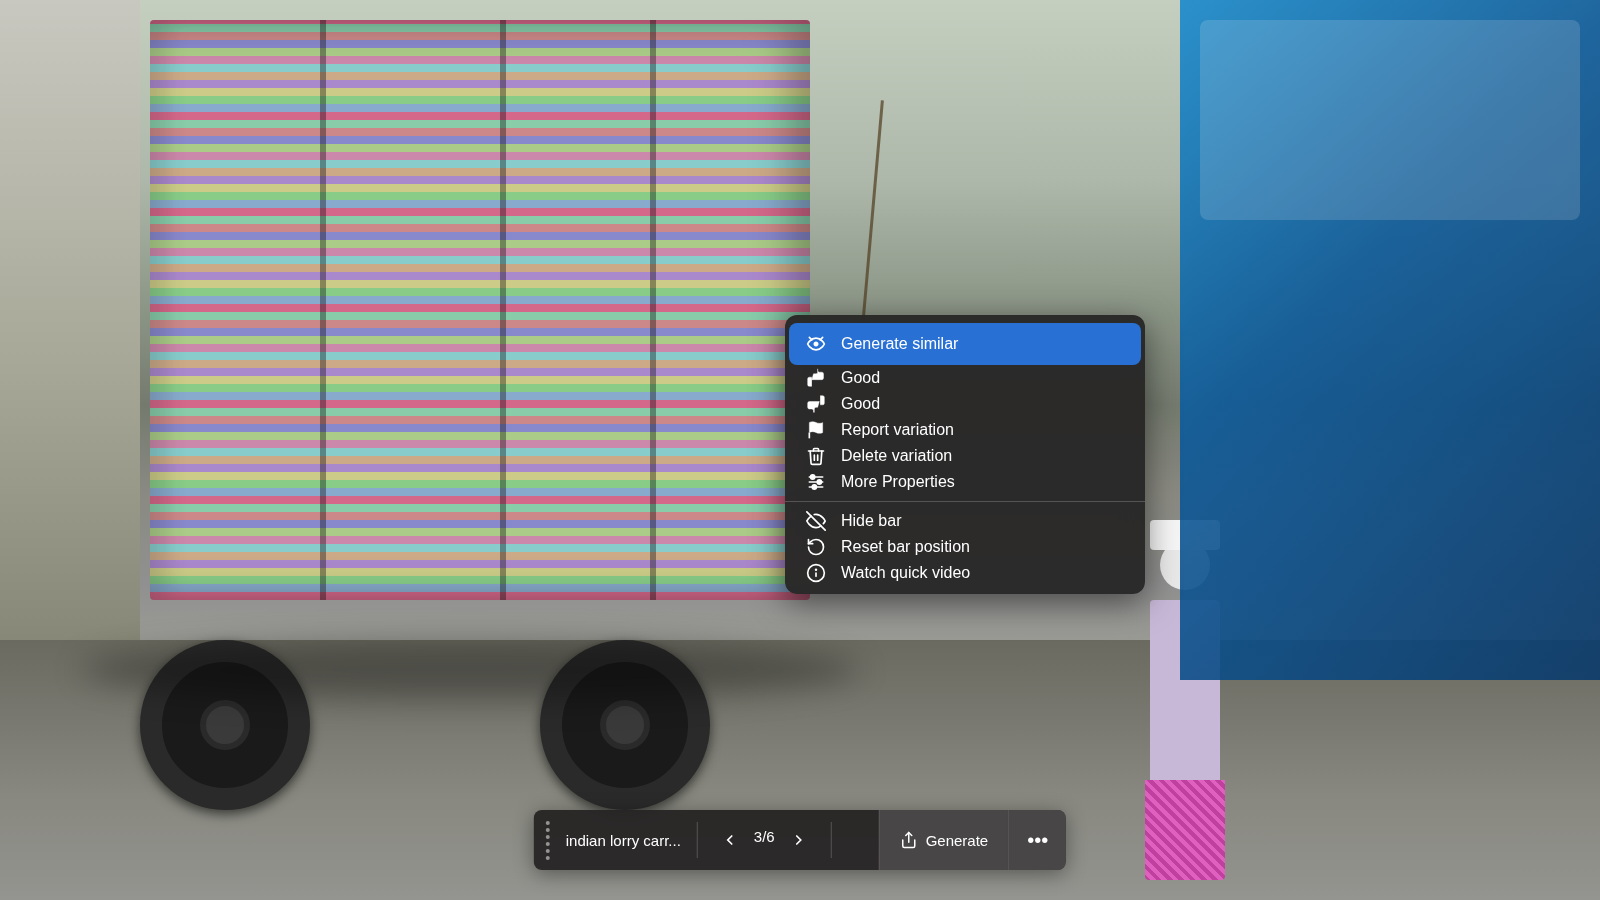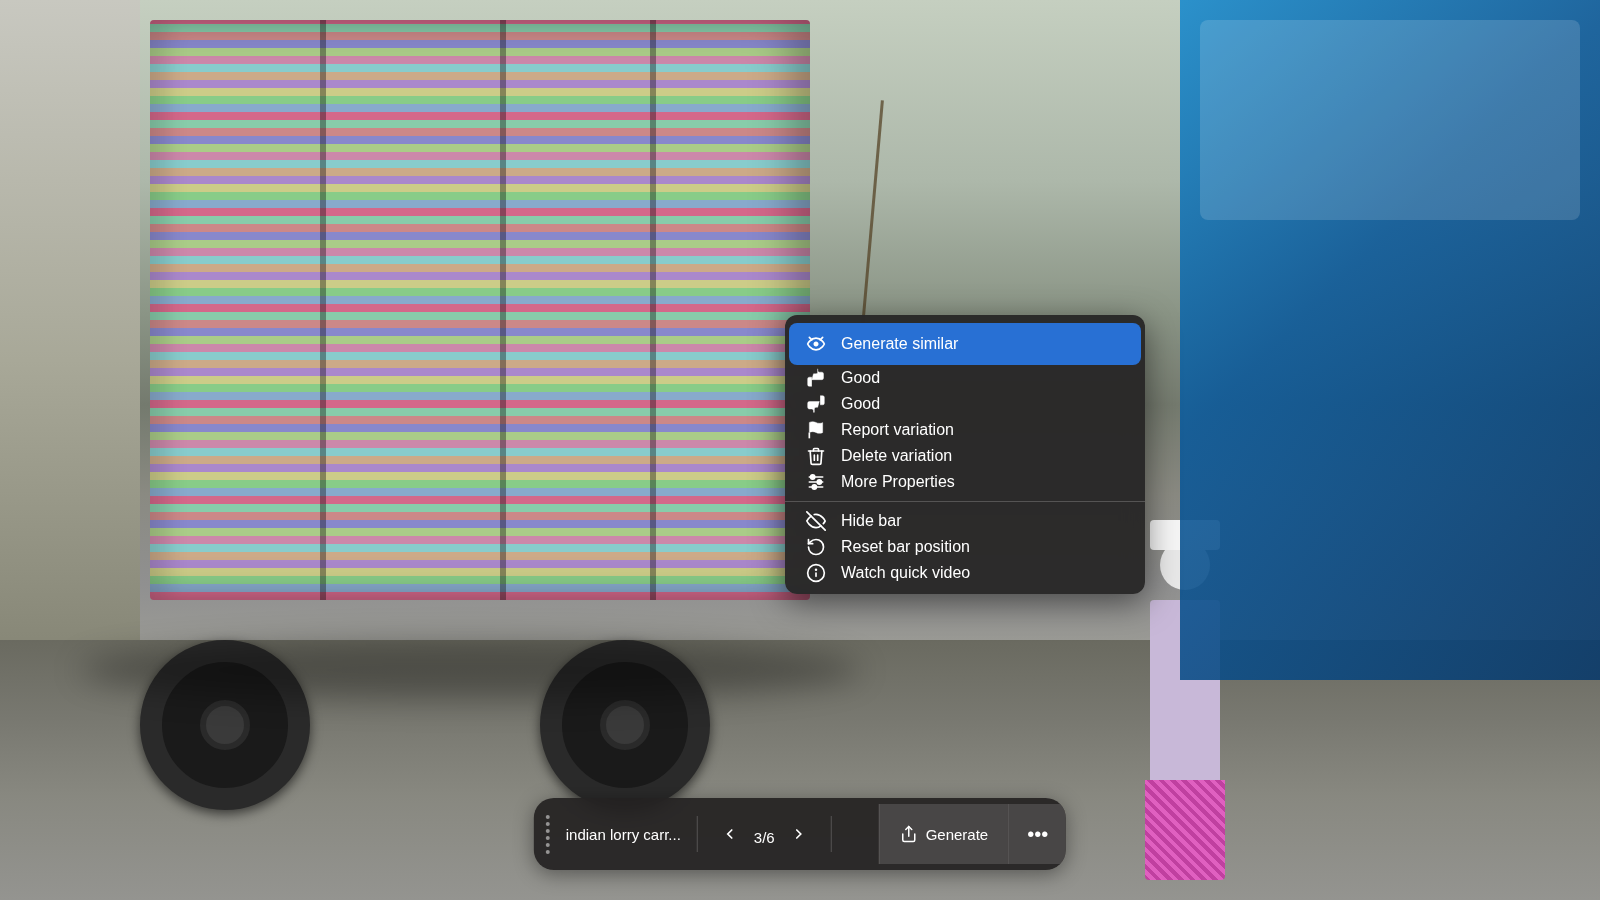--- a/index.html
+++ b/index.html
@@ -97,23 +97,23 @@
 
     
     #bottom-toolbar {
       position: absolute;
       bottom: 30px;
       left: 50%;
       transform: translateX(-50%);
       display: flex;
       align-items: center;
       background: rgba(35, 33, 33, 0.92);
-      border-radius: 20px;
+      border-radius: 8px;
       padding: 0;
-      height: 72px;
+      height: 60px;
       gap: 0;
       box-shadow: 0 4px 20px rgba(0,0,0,0.4);
       backdrop-filter: blur(8px);
       overflow: hidden;
       z-index: 50;
     }
 
     .toolbar-handle {
       display: flex;
       flex-direction: column;
@@ -141,21 +141,21 @@
     }
 
     .toolbar-divider {
       width: 1px;
       height: 36px;
       background: rgba(255,255,255,0.2);
     }
 
     .toolbar-nav {
       display: flex;
-      align-items: flex-end;
+      align-items: flex-start;
       gap: 8px;
       padding: 0 16px;
     }
 
     .toolbar-nav-btn {
       background: none;
       border: none;
       color: #ffffff;
       font-size: 18px;
       cursor: pointer;

